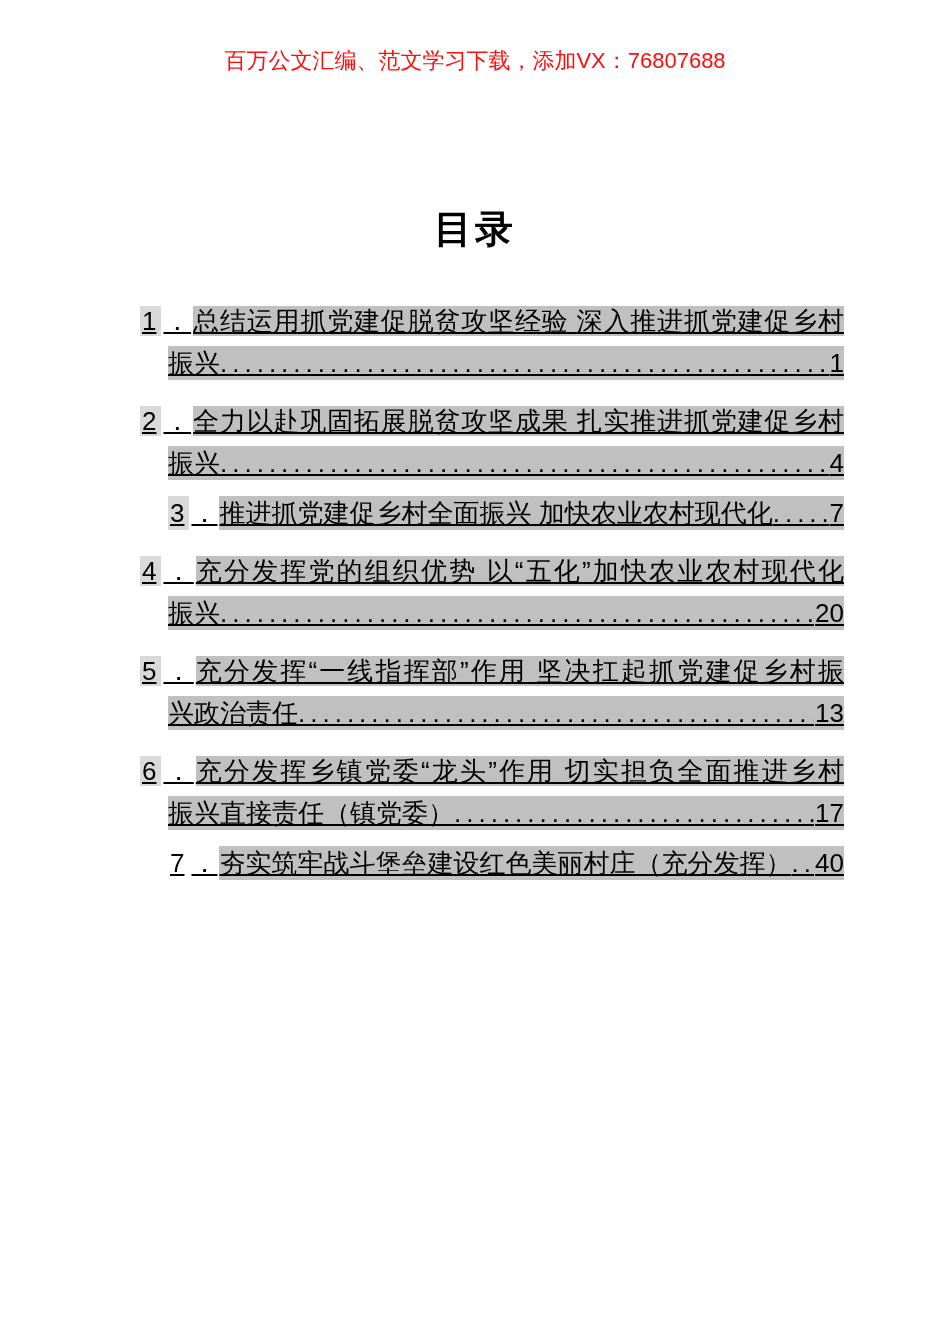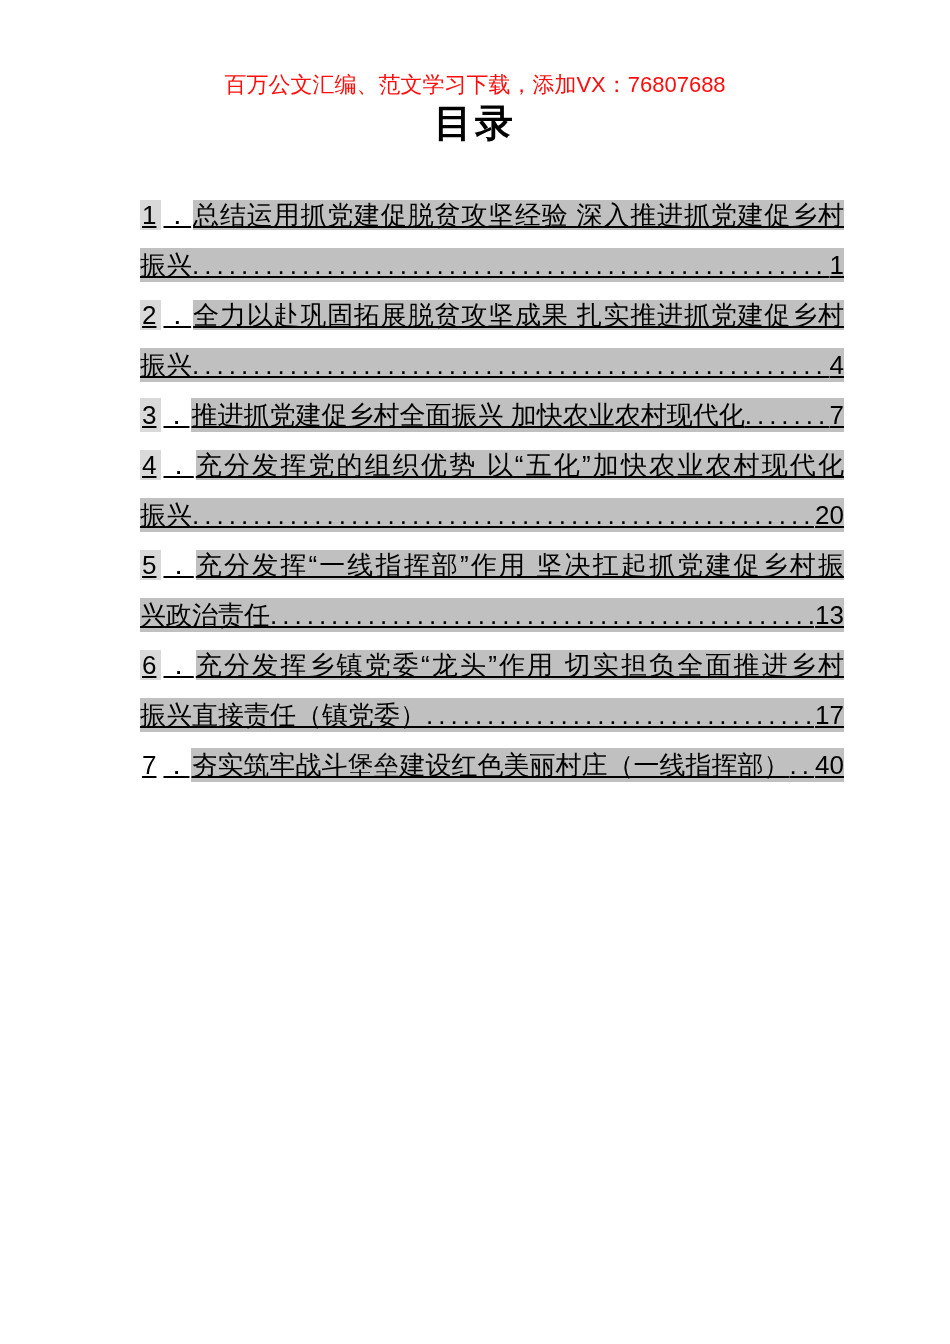--- a/index.html
+++ b/index.html
@@ -8,30 +8,31 @@
     width: 950px;
     height: 1344px;
     font-family: "Liberation Sans", "DejaVu Sans", sans-serif;
     color: #000000;
     overflow: hidden;
   }
   .page {
     width: 950px;
     height: 1344px;
     background: #ffffff;
-    padding-top: 70px;
+    padding-top: 46px;
   }
   .notice {
     text-align: center;
     font-size: 22px;
     line-height: 30px;
     color: #fe0d0d;
     font-family: "Liberation Sans", "DejaVu Sans", sans-serif;
   }
   .doc-title {
+    margin-top: 130px;
     text-align: center;
     font-size: 38px;
     line-height: 46px;
     font-weight: bold;
     letter-spacing: 3px;
   }
   .toc {
     margin-top: 44px;
     margin-left: 140px;
     width: 704px;
@@ -45,21 +46,21 @@
   }
   
   .line.j {
     text-align: justify;
     text-align-last: justify;
     white-space: normal;
   }
   
   .line.f {
     display: flex;
-    align-items: center;
+    margin-left: 28px;
   }
   .line.f > span {
     display: block;
     height: 34px;
     line-height: 34px;
   }
   .hl  { background: #c0c0c0; }           
   .num { background: #d9d9d9; padding: 0 5px 0 2px; } 
   .num.plain { background: transparent; }
   .sep { background: transparent; padding: 0 2px; }
@@ -134,20 +135,20 @@
           <span class="hl">振兴直接责任（镇党委）</span>
           <span class="dots">......................................................................................................................................................</span>
           <span class="pg">17</span>
         </div>
     </div>
 
     <div>
       <div class="line f">
           <span class="num plain">7</span>
           <span class="sep">．</span>
-          <span class="hl">夯实筑牢战斗堡垒建设红色美丽村庄（一线指挥部）</span>
+          <span class="hl">夯实筑牢战斗堡垒建设红色美丽村庄（充分发挥）</span>
           <span class="dots">......................................................................................................................................................</span>
           <span class="pg">40</span>
         </div>
     </div>
 
   </div>
 </div>
 
 </body></html>

